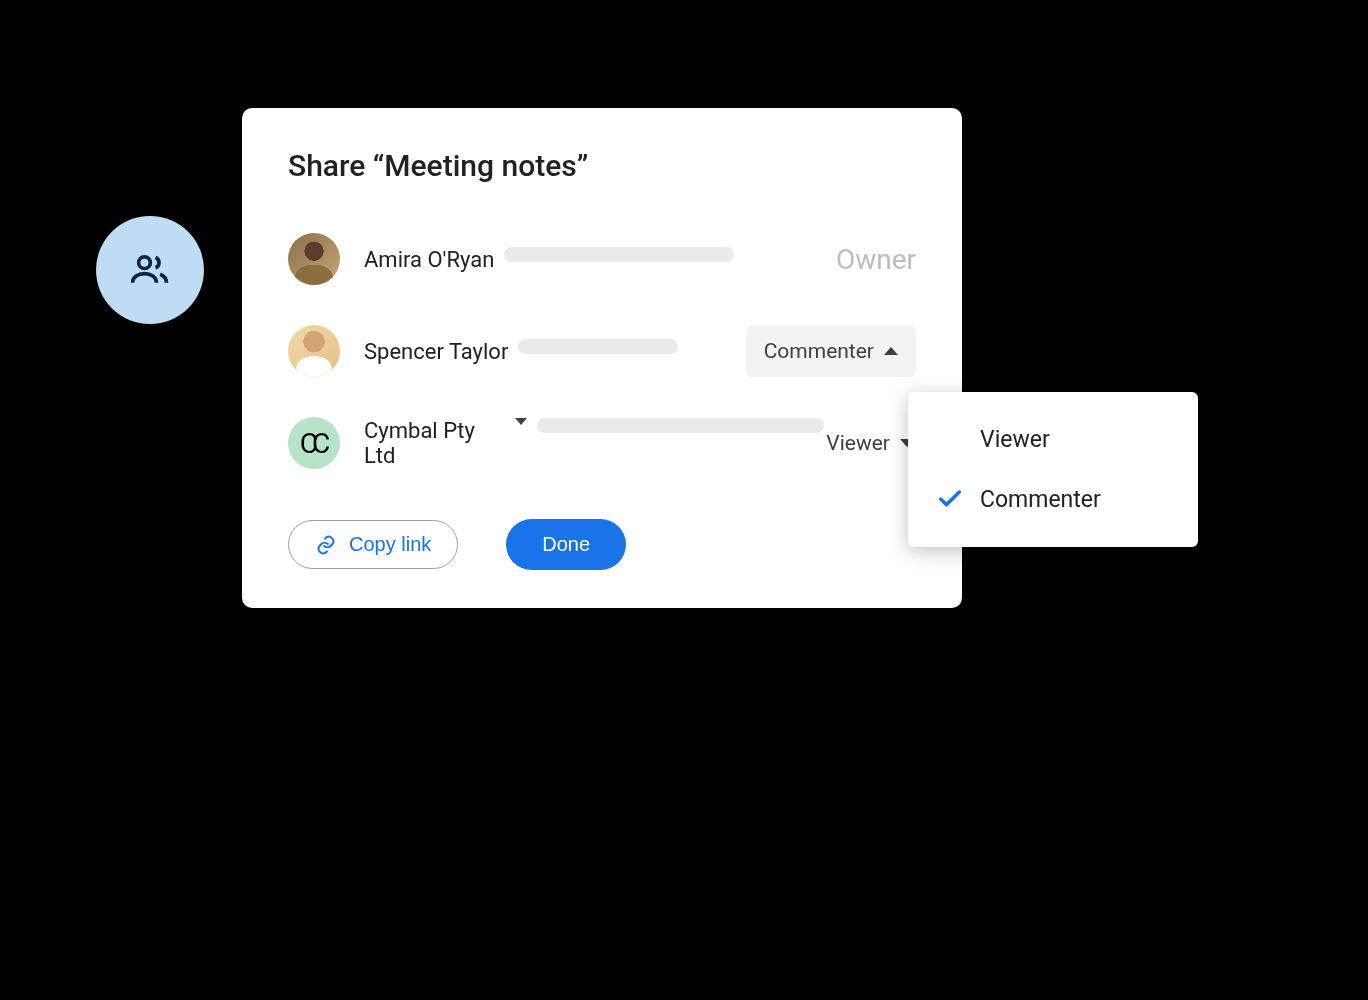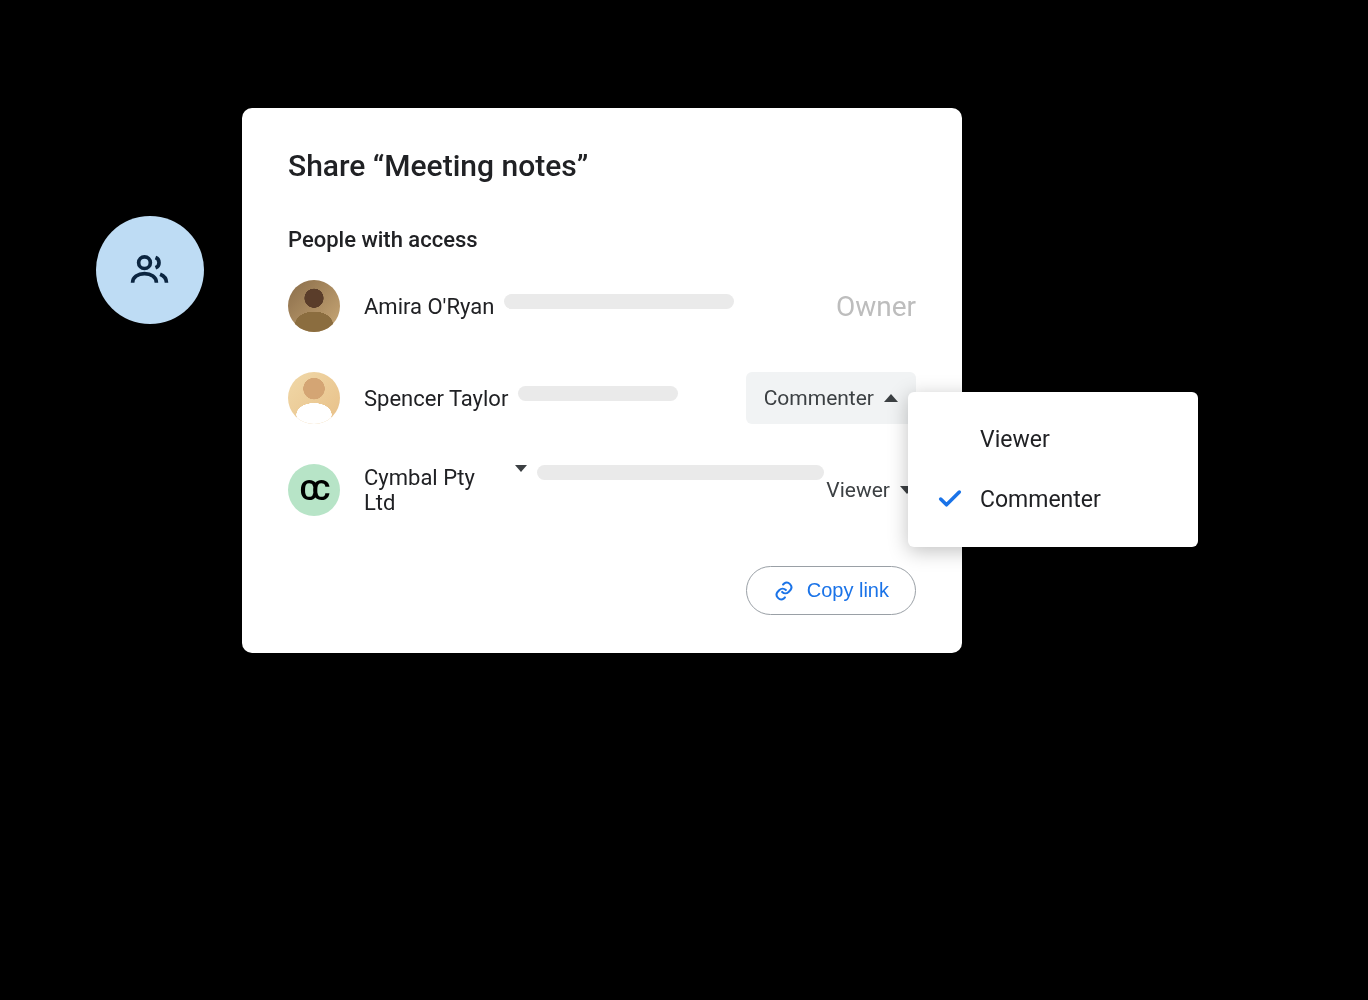--- a/index.html
+++ b/index.html
@@ -71,21 +71,21 @@
     }
     .avatar-spencer { background: linear-gradient(135deg, #f0d8a8 0%, #e8c088 100%); }
     .avatar-spencer::after {
       content: "";
       position: absolute;
       inset: 0;
       background: radial-gradient(circle at 50% 32%, #d4a574 0%, #d4a574 24%, transparent 25%),
                   radial-gradient(ellipse 58% 38% at 50% 82%, #fff 0%, #fff 58%, transparent 59%);
     }
     .avatar-org { background: #b7e4c7; display: flex; align-items: center; justify-content: center; }
-    .avatar-org-glyph { font-size: 28px; font-weight: 700; color: #000; letter-spacing: -6px; transform: translateX(-2px); }
+    .avatar-org-glyph { font-size: 28px; font-weight: 400; color: #000; letter-spacing: -6px; transform: translateX(-2px); }
     .person-info { flex: 1; display: flex; flex-direction: row; gap: 10px; }
     .person-name {
       font-size: 22px;
       color: #202124;
       font-weight: 400;
     }
     .name-row { display: flex; align-items: flex-start; gap: 10px; }
     .placeholder-bar {
       height: 15px;
       background: #eaeaea;
@@ -115,21 +115,21 @@
       align-items: center;
       gap: 10px;
       font-size: 21px;
       color: #3c4043;
       cursor: pointer;
       padding: 6px 2px;
     }
     .general-section { margin-top: 18px; }
     .actions {
       display: flex;
-      justify-content: flex-end;
+      justify-content: flex-start;
       align-items: center;
       margin-top: 44px;
       gap: 48px;
     }
     .copy-link-btn {
       display: inline-flex;
       align-items: center;
       gap: 12px;
       border: 1px solid #9aa0a6;
       border-radius: 30px;
@@ -190,21 +190,20 @@
     <circle cx="9" cy="8" r="3.2" fill="none"></circle>
     <path d="M2.5 19c0-3.2 3-5 6.5-5s6.5 1.8 6.5 5" fill="none"></path>
     <path d="M15 5.2a3 3 0 0 1 0 5.6" fill="none"></path>
     <path d="M17.5 14.3c2 .8 3.5 2.3 3.5 4.7" fill="none"></path>
   </svg>
 </div>
 
 <div class="dialog">
   <h1 class="dialog-title">Share “Meeting notes”</h1>
 
-  <div class="section-heading">People with access</div>
 
   <div class="person-row">
     <div class="avatar avatar-amira"></div>
     <div class="person-info">
       <span class="person-name">Amira O'Ryan</span>
       <div class="placeholder-bar w1"></div>
     </div>
     <span class="role-owner">Owner</span>
   </div>
 
@@ -240,20 +239,21 @@
   </div>
 
   <div class="actions">
     <button class="copy-link-btn">
       <svg width="22" height="22" viewBox="0 0 24 24" fill="none" stroke="#1a73e8" stroke-width="2.2" stroke-linecap="round">
         <path d="M10 13a5 5 0 0 0 7 0l2-2a5 5 0 0 0-7-7l-1 1"></path>
         <path d="M14 11a5 5 0 0 0-7 0l-2 2a5 5 0 0 0 7 7l1-1"></path>
       </svg>
       <span>Copy link</span>
     </button>
+    <button class="done-btn">Done</button>
   </div>
 </div>
 
 <div class="dropdown-menu">
   <div class="dropdown-item">
     <span class="check-slot"></span>
     <span>Viewer</span>
   </div>
   <div class="dropdown-item">
     <span class="check-slot">

